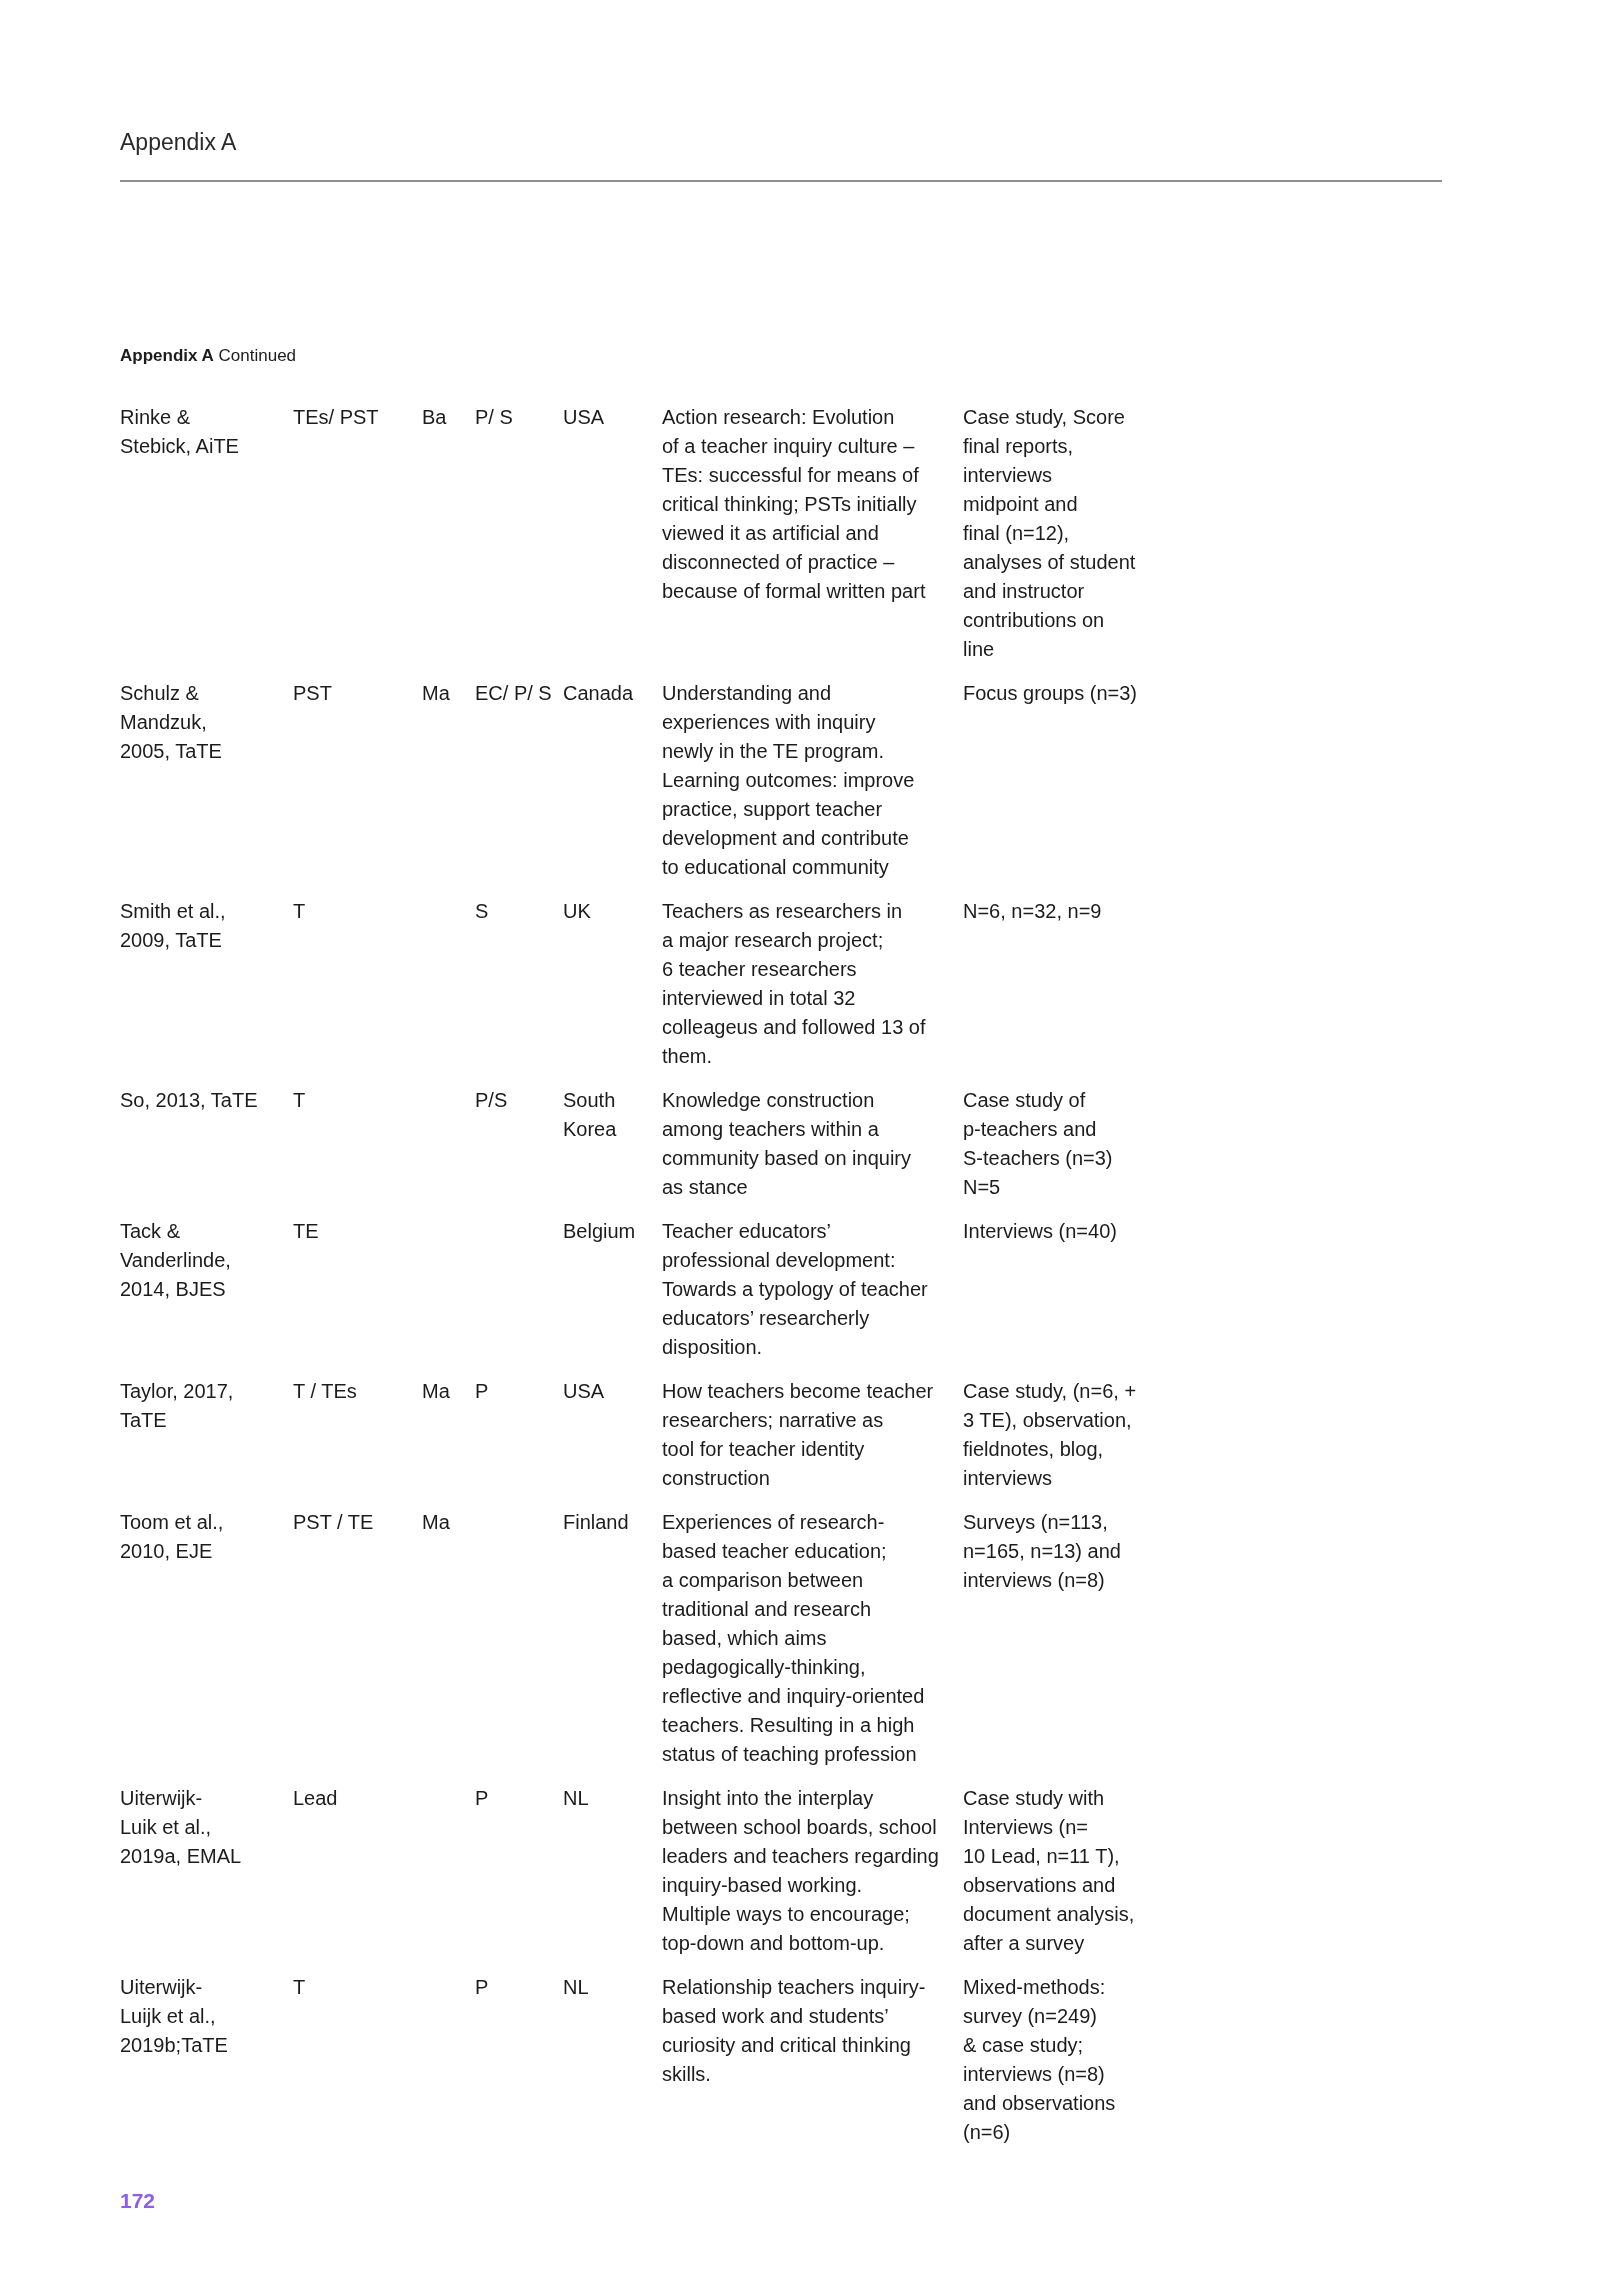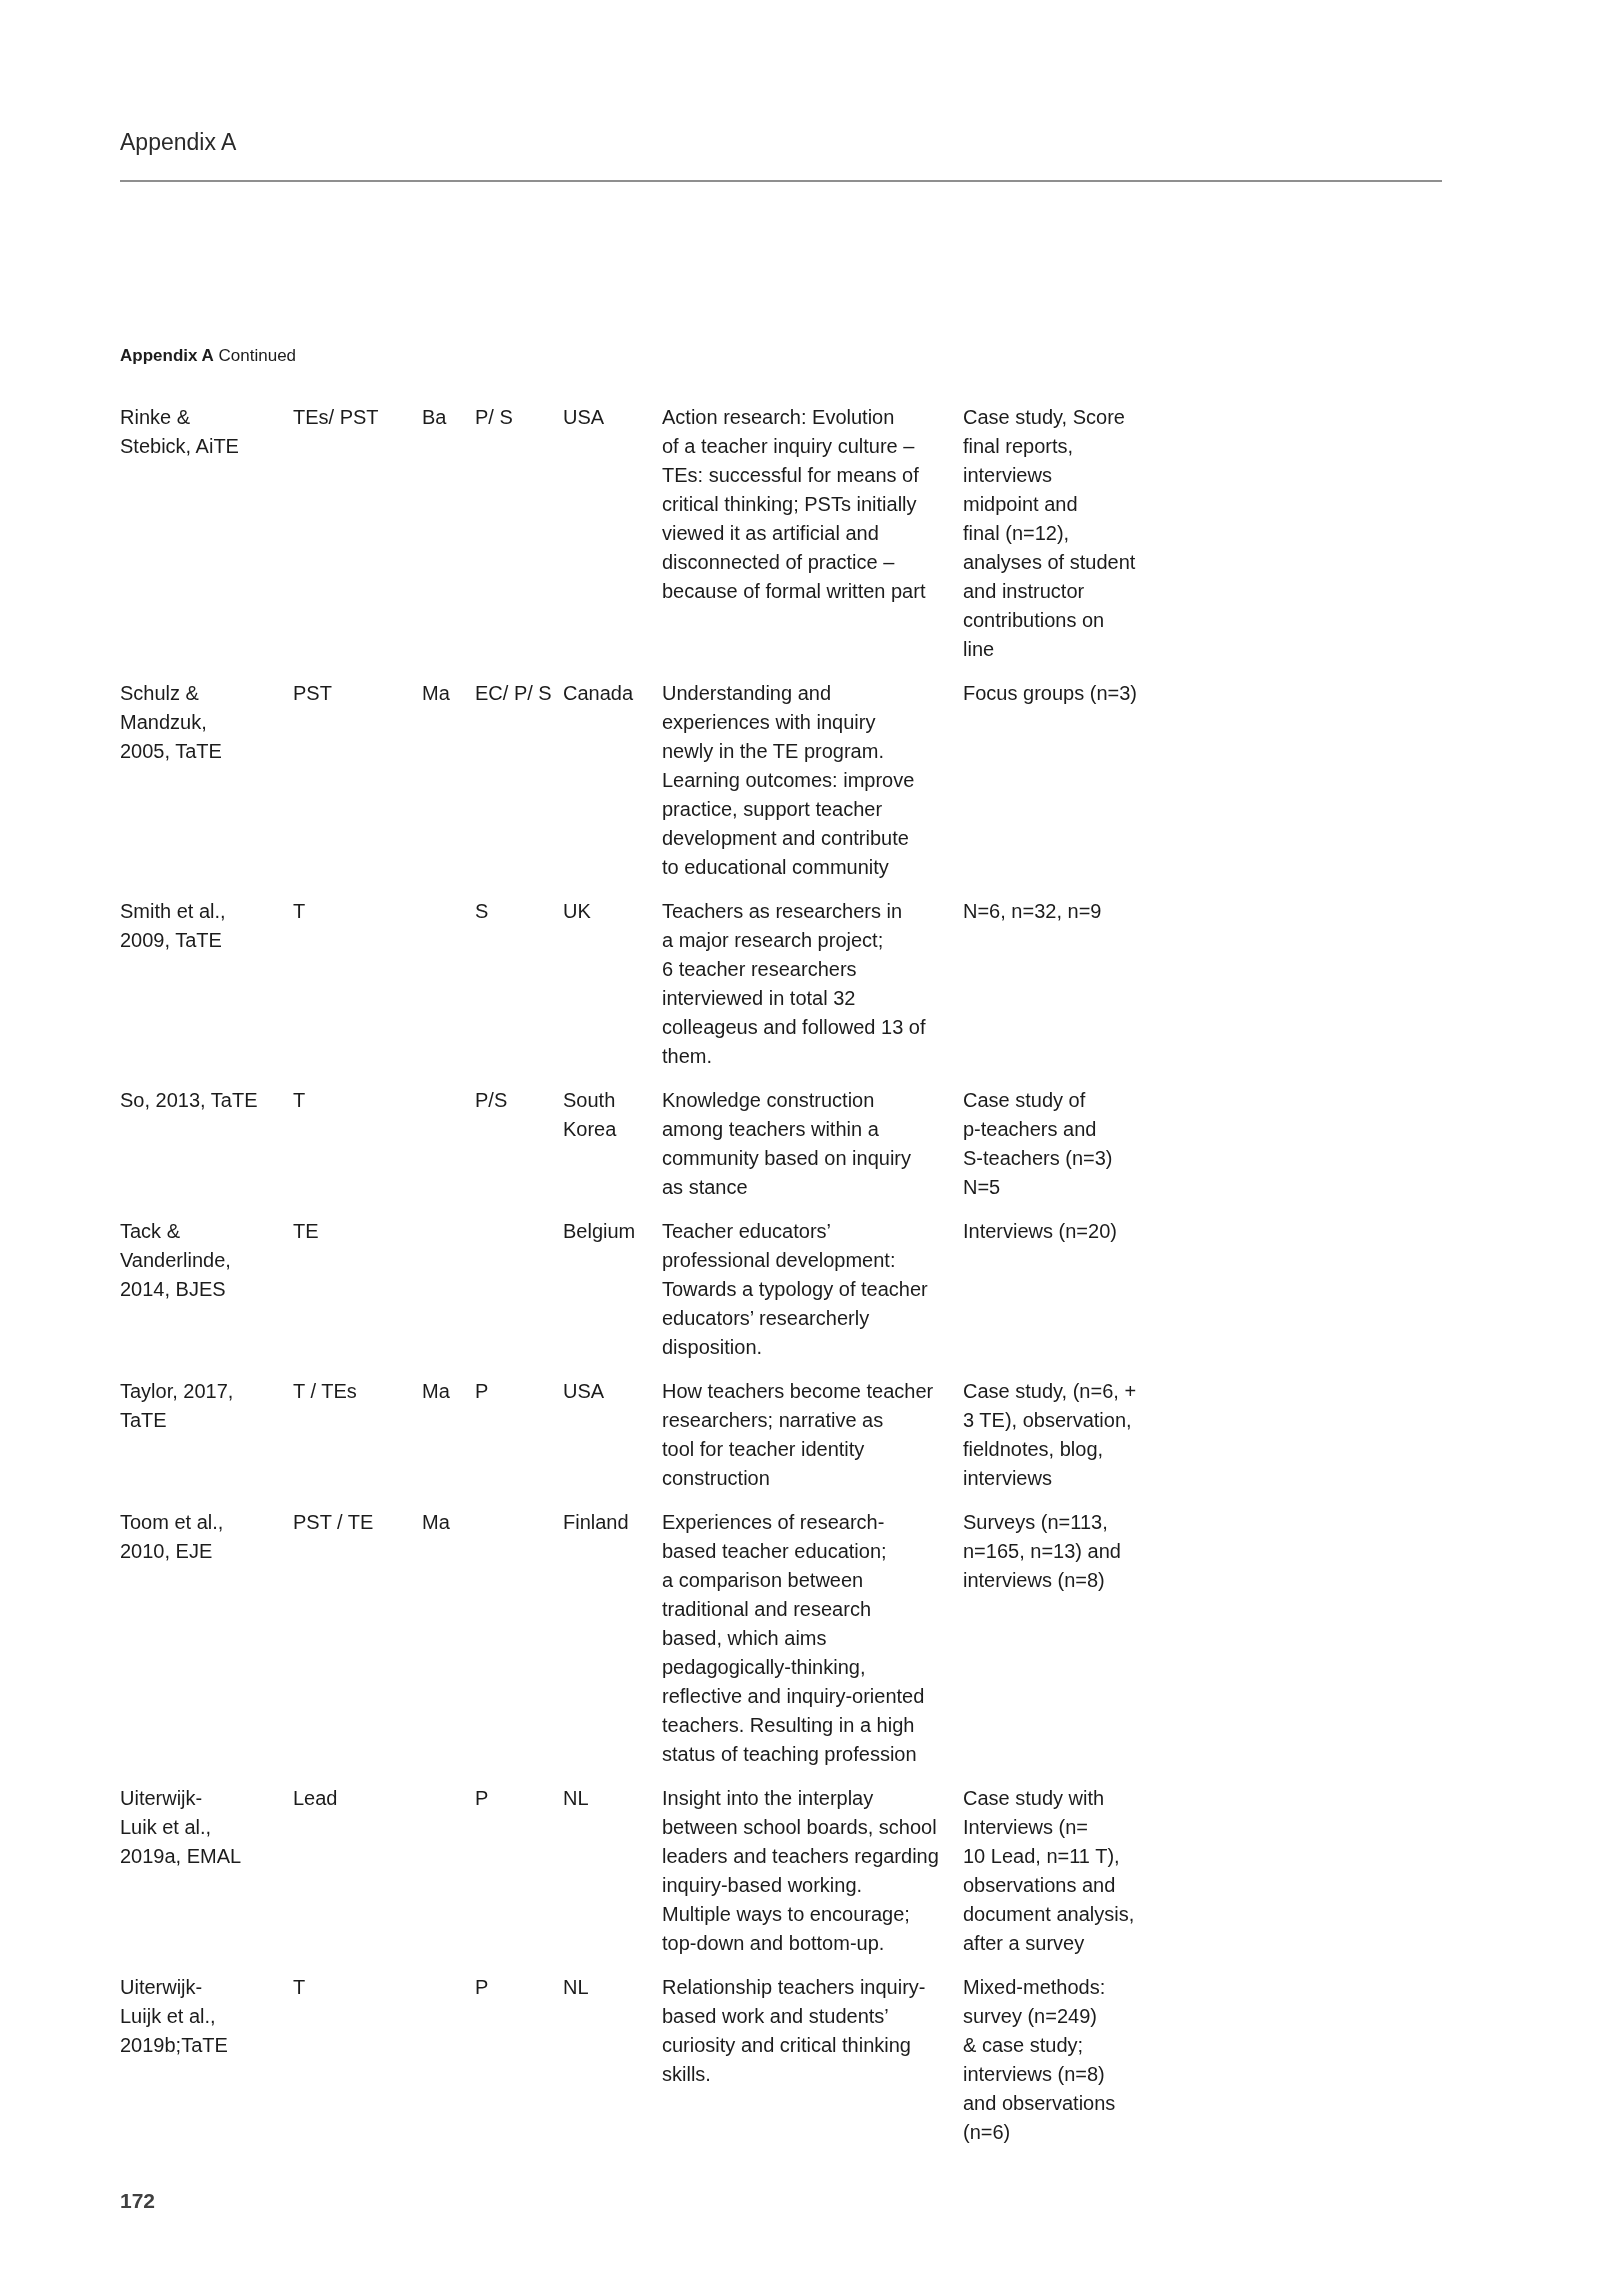--- a/index.html
+++ b/index.html
@@ -55,21 +55,21 @@
     white-space: pre-line;
     padding-right: 9px;
     color: #1c1c1c;
   }
   .page-number {
     position: absolute;
     left: 120px;
     top: 2189px;
     font-size: 21px;
     font-weight: bold;
-    color: #404040;
+    color: #8b5cf6;
   }
 </style>
 </head>
 <body>
 
 <div class="running-header">Appendix A</div>
 
 <div class="header-rule"></div>
 
 <div class="table-caption">
@@ -116,21 +116,21 @@
 as stance</div><div class="cell col-methods">Case study of
 p-teachers and
 S-teachers (n=3)
 N=5</div></div>
     <div class="row"><div class="cell col-study">Tack &amp;
 Vanderlinde,
 2014, BJES</div><div class="cell col-participants">TE</div><div class="cell col-degree"></div><div class="cell col-level"></div><div class="cell col-country">Belgium</div><div class="cell col-description">Teacher educators’
 professional development:
 Towards a typology of teacher
 educators’ researcherly
-disposition.</div><div class="cell col-methods">Interviews (n=20)</div></div>
+disposition.</div><div class="cell col-methods">Interviews (n=40)</div></div>
     <div class="row"><div class="cell col-study">Taylor, 2017,
 TaTE</div><div class="cell col-participants">T / TEs</div><div class="cell col-degree">Ma</div><div class="cell col-level">P</div><div class="cell col-country">USA</div><div class="cell col-description">How teachers become teacher
 researchers; narrative as
 tool for teacher identity
 construction</div><div class="cell col-methods">Case study, (n=6, +
 3 TE), observation,
 fieldnotes, blog,
 interviews</div></div>
     <div class="row"><div class="cell col-study">Toom et al.,
 2010, EJE</div><div class="cell col-participants">PST / TE</div><div class="cell col-degree">Ma</div><div class="cell col-level"></div><div class="cell col-country">Finland</div><div class="cell col-description">Experiences of research-

